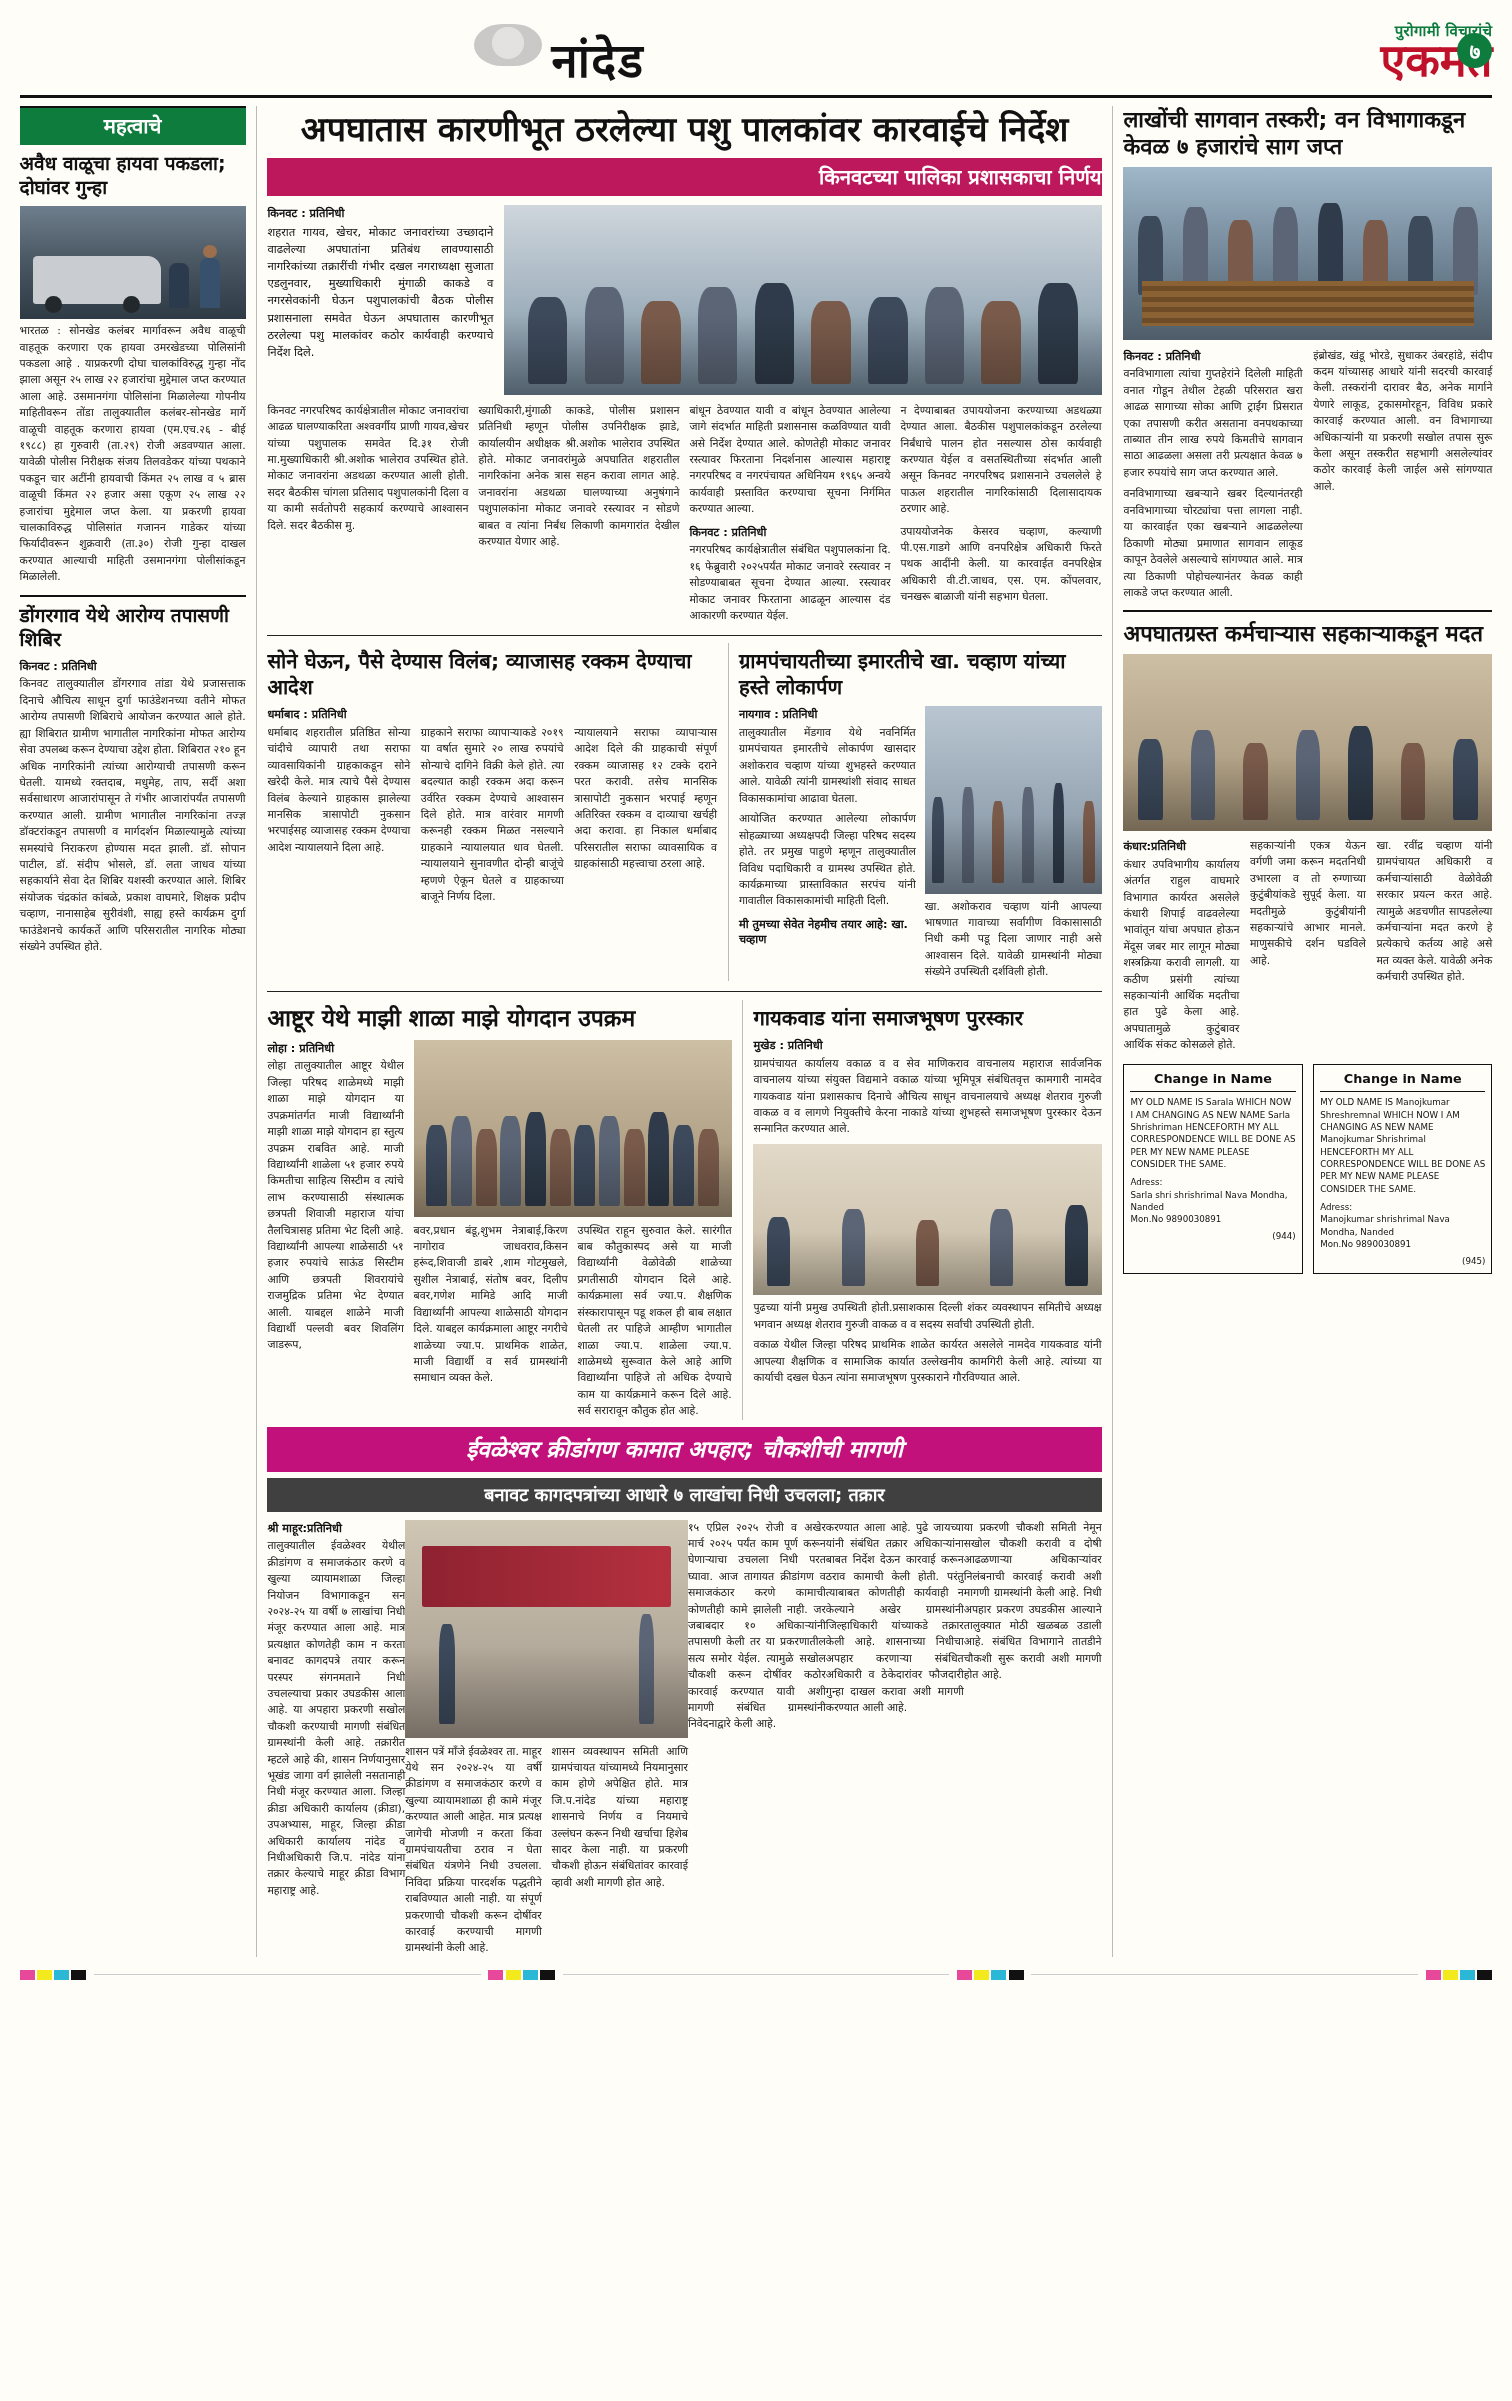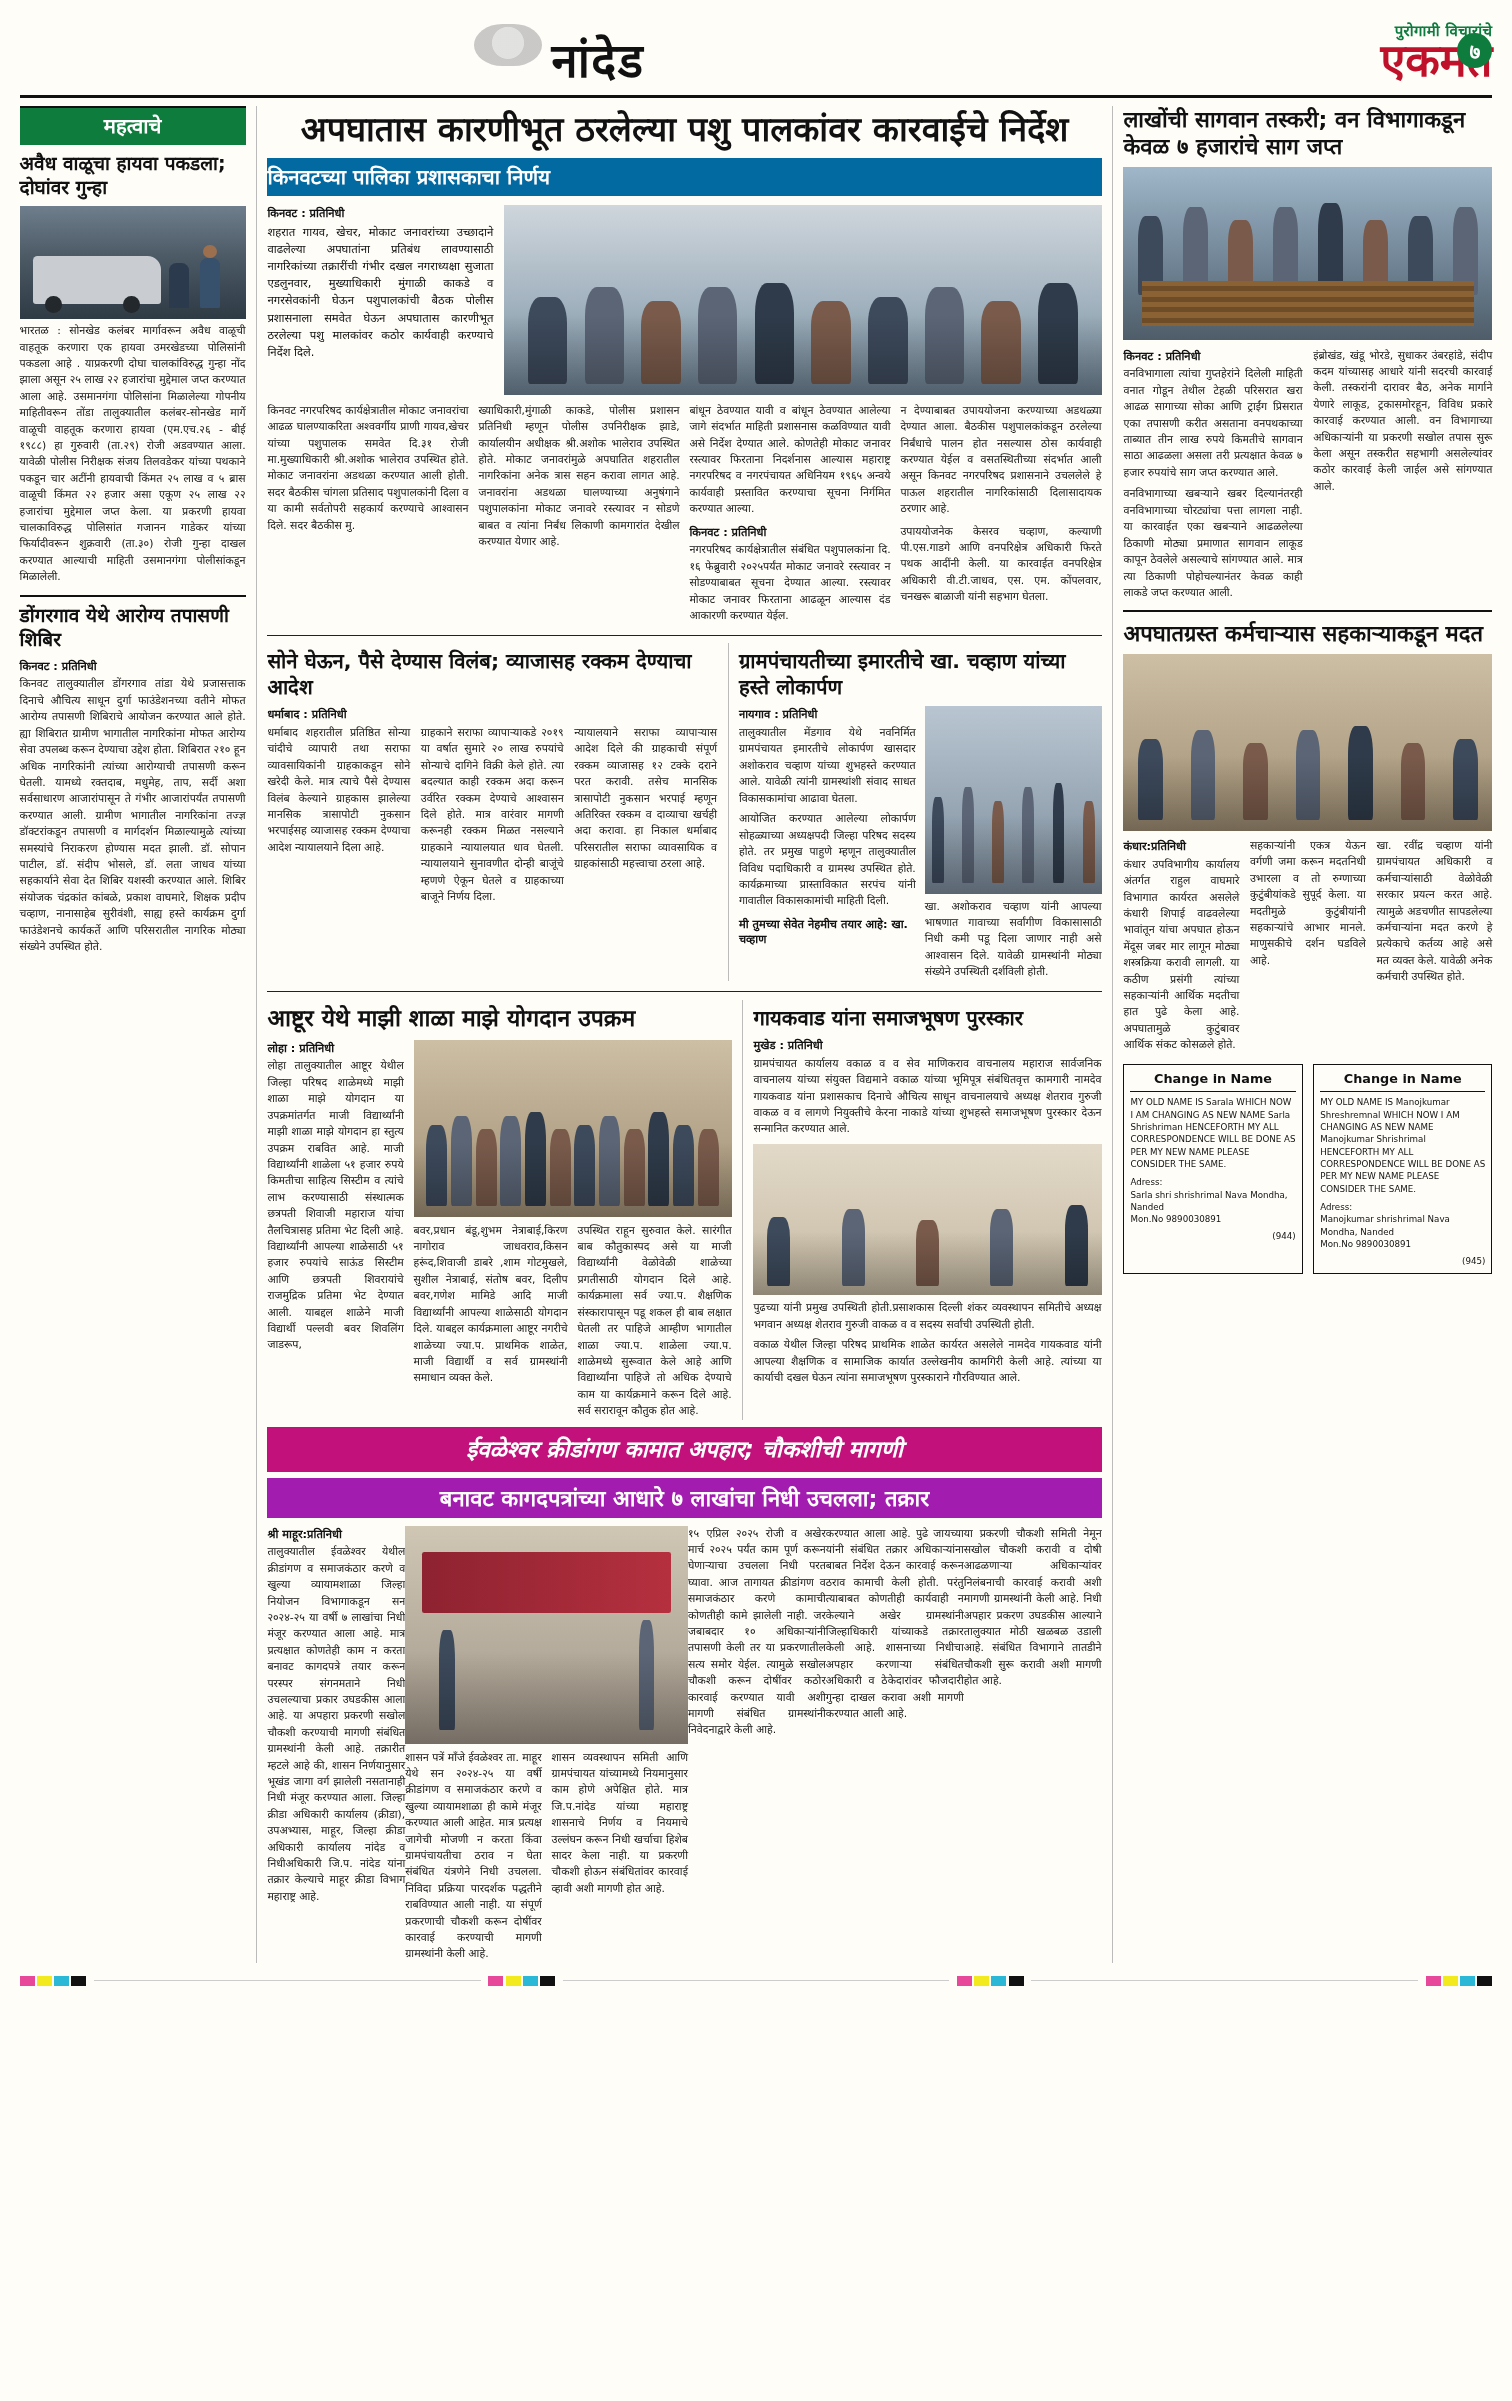--- a/index.html
+++ b/index.html
@@ -167,23 +167,23 @@
   
   .lead-head {
     font-size: 34px;
     font-weight: bold;
     line-height: 1.18;
     text-align: center;
     color: #111;
     margin: 3px 0 9px 0;
   }
   .sub-band {
-    background: #0369a1;
+    background: #be185d;
     color: #fff;
-    text-align: left;
+    text-align: right;
     font-size: 20.3px;
     font-weight: bold;
     padding: 4.5px 0 6px 0;
     margin-bottom: 9px;
   }
   .lead-row { display: flex; gap: 10.5px; }
   .lead-intro { width: 226px; font-size: 11.4px; line-height: 1.5; text-align: justify; }
   .lead-photo {
     flex: 1;
     height: 190px;
@@ -230,21 +230,21 @@
     background: #c2117a;
     color: #fff;
     font-size: 22.6px;
     font-weight: bold;
     text-align: center;
     padding: 6px 0 7.5px 0;
     margin: 7.5px 0 0 0;
     font-style: italic;
   }
   .black-band {
-    background: #a21caf; color: #fff; font-size: 22px; font-weight: bold;
+    background: #404040; color: #fff; font-size: 18px; font-weight: bold;
     text-align: center; padding: 4.5px 0 6px 0; margin-bottom: 7.5px;
   }
 
   
   .right-head {
     font-size: 22px; font-weight: bold; line-height: 1.26; margin-bottom: 6px;
   }
 
   
   .notice-row { display: flex; gap: 10.5px; margin-top: 10.5px; }

